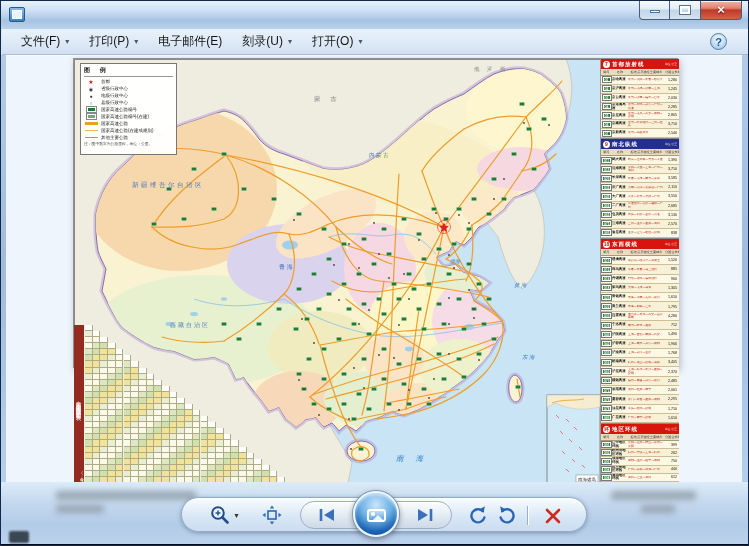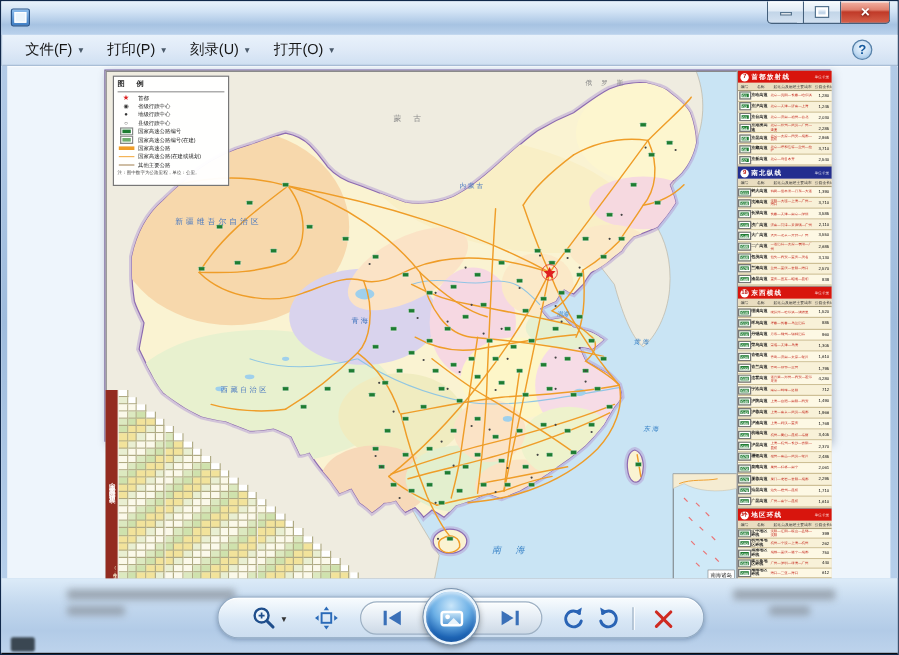--- a/index.html
+++ b/index.html
@@ -35,21 +35,21 @@
   .menu-item{display:flex;align-items:center;gap:5px;padding:3px 9px;font-size:12px;color:#151515;border-radius:3px;cursor:default;}
   .menu-arrow{font-size:8px;color:#4a5a6a;}
   .help-btn{position:absolute;right:22px;top:4px;width:17px;height:17px;border-radius:50%;
     background:radial-gradient(circle at 50% 35%,#f2f9ff 0%,#c4dcf2 55%,#86b5e0 100%);
     border:1px solid #5580a8;color:#155a9e;font-weight:bold;font-size:11px;text-align:center;line-height:16px;}
   
   .content{position:absolute;left:0;top:54px;width:749px;height:427px;background:#eef5fc;border-top:1px solid #f8fbfe;}
   .edge{position:absolute;top:54px;height:427px;background:linear-gradient(#b3cbe7,#9fbcdd 50%,#b6cfeb);}
   .edge.l{left:0;width:5px;}
   .edge.r{right:0;width:6px;}
-  .photo{position:absolute;left:86px;top:57px;width:605px;height:310px;background:#8b5cf6;
+  .photo{position:absolute;left:72px;top:57px;width:605px;height:310px;background:#a21caf;
     border:1px solid #8f8f8f;box-shadow:2px 3px 7px rgba(40,60,90,.35);}
   .mapsvg{position:absolute;left:0;top:0;}
   
   .legendbox{position:absolute;left:6px;top:4px;width:97px;height:92px;background:rgba(255,255,255,.97);
     border:1px solid #777;padding:2px 3px;font-size:4.5px;color:#222;}
   .legend-title{font-size:6px;font-weight:bold;letter-spacing:4px;border-bottom:1px solid #999;padding-bottom:1px;margin-bottom:1px;}
   .lg-row{display:flex;align-items:center;gap:3px;height:7px;overflow:hidden;}
   .lg-sym{width:14px;display:flex;justify-content:center;align-items:center;flex:none;}
   .sym-star{color:#d22;font-size:6px;}
   .sym-dcircle{color:#333;font-size:5px;}
@@ -142,20 +142,23 @@
   </div>
 
   <div class="menubar">
     <div class="menu-item">
       <span>文件(F)</span>
       <span class="menu-arrow">▾</span>
     </div>
     <div class="menu-item">
       <span>打印(P)</span>
       <span class="menu-arrow">▾</span>
+    </div>
+    <div class="menu-item">
+      <span>电子邮件(E)</span>
     </div>
     <div class="menu-item">
       <span>刻录(U)</span>
       <span class="menu-arrow">▾</span>
     </div>
     <div class="menu-item">
       <span>打开(O)</span>
       <span class="menu-arrow">▾</span>
     </div>
     <div class="help-btn">?</div>

